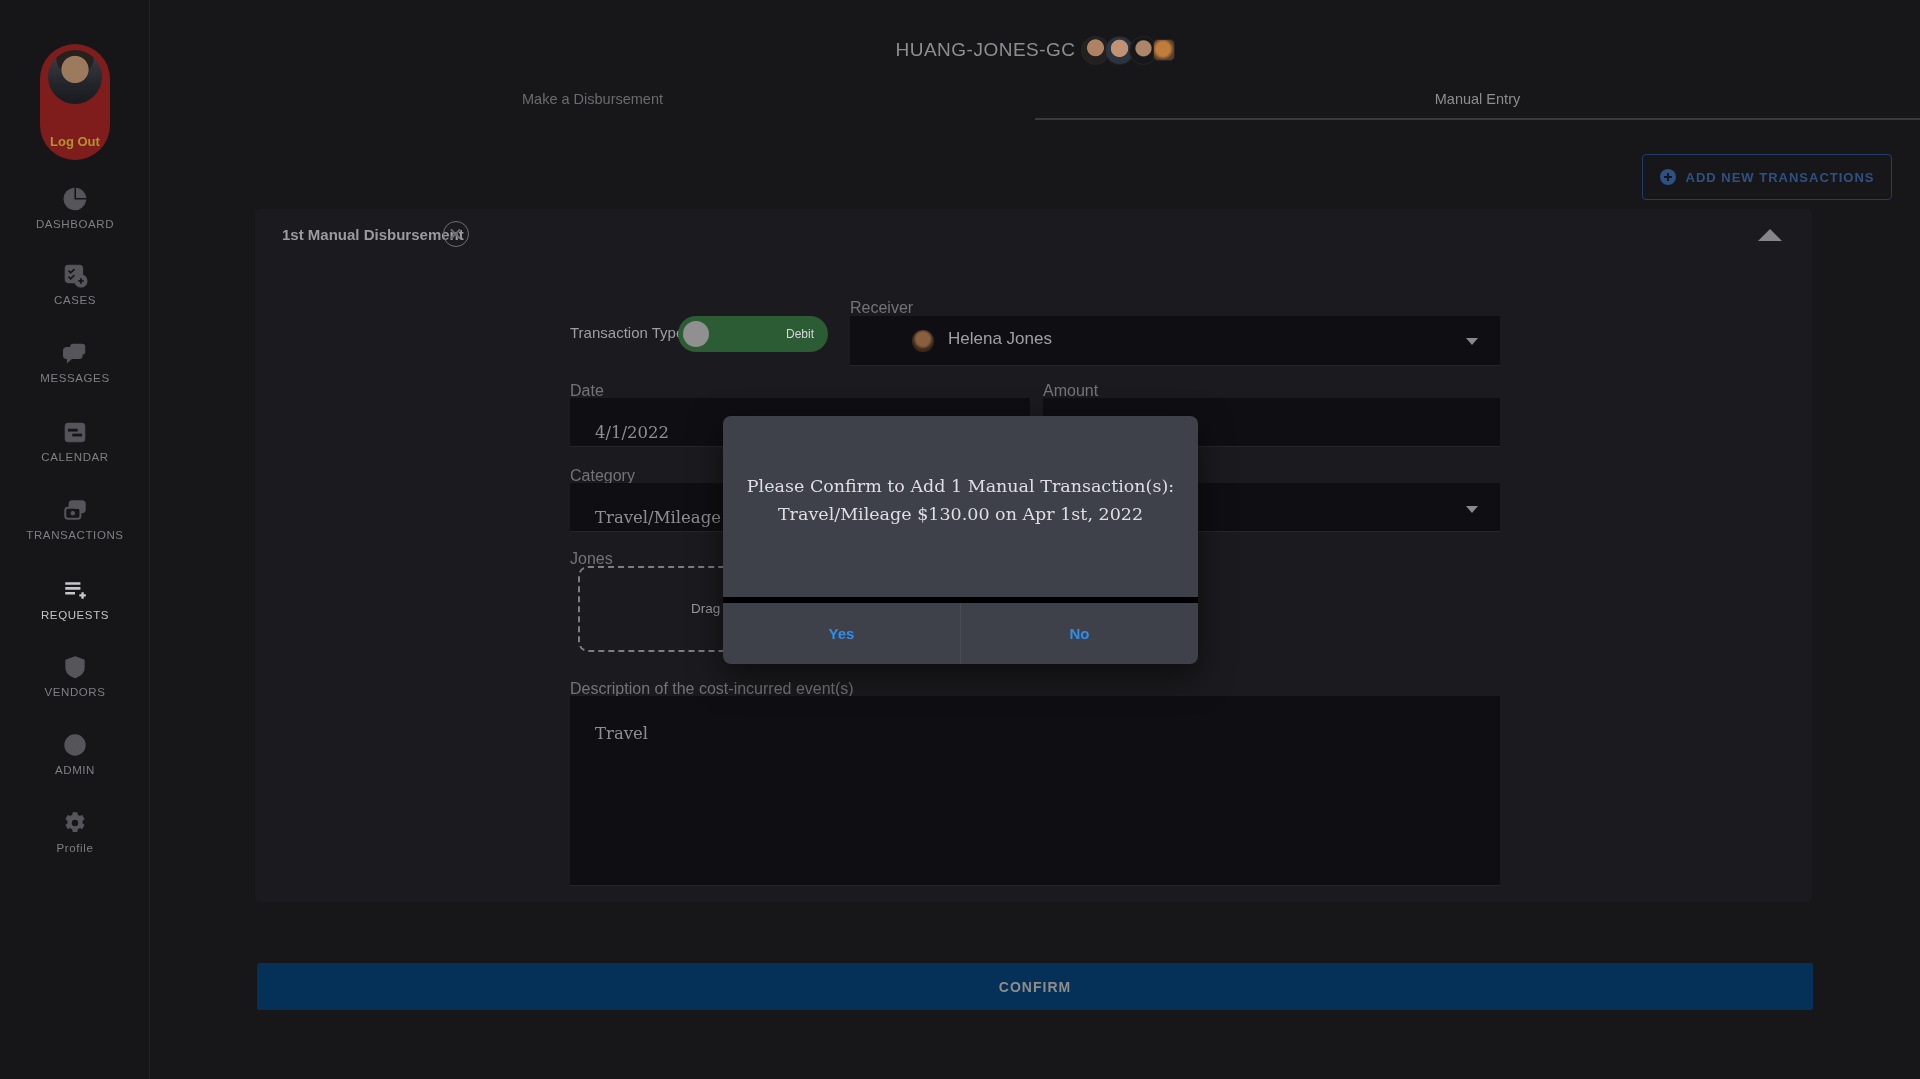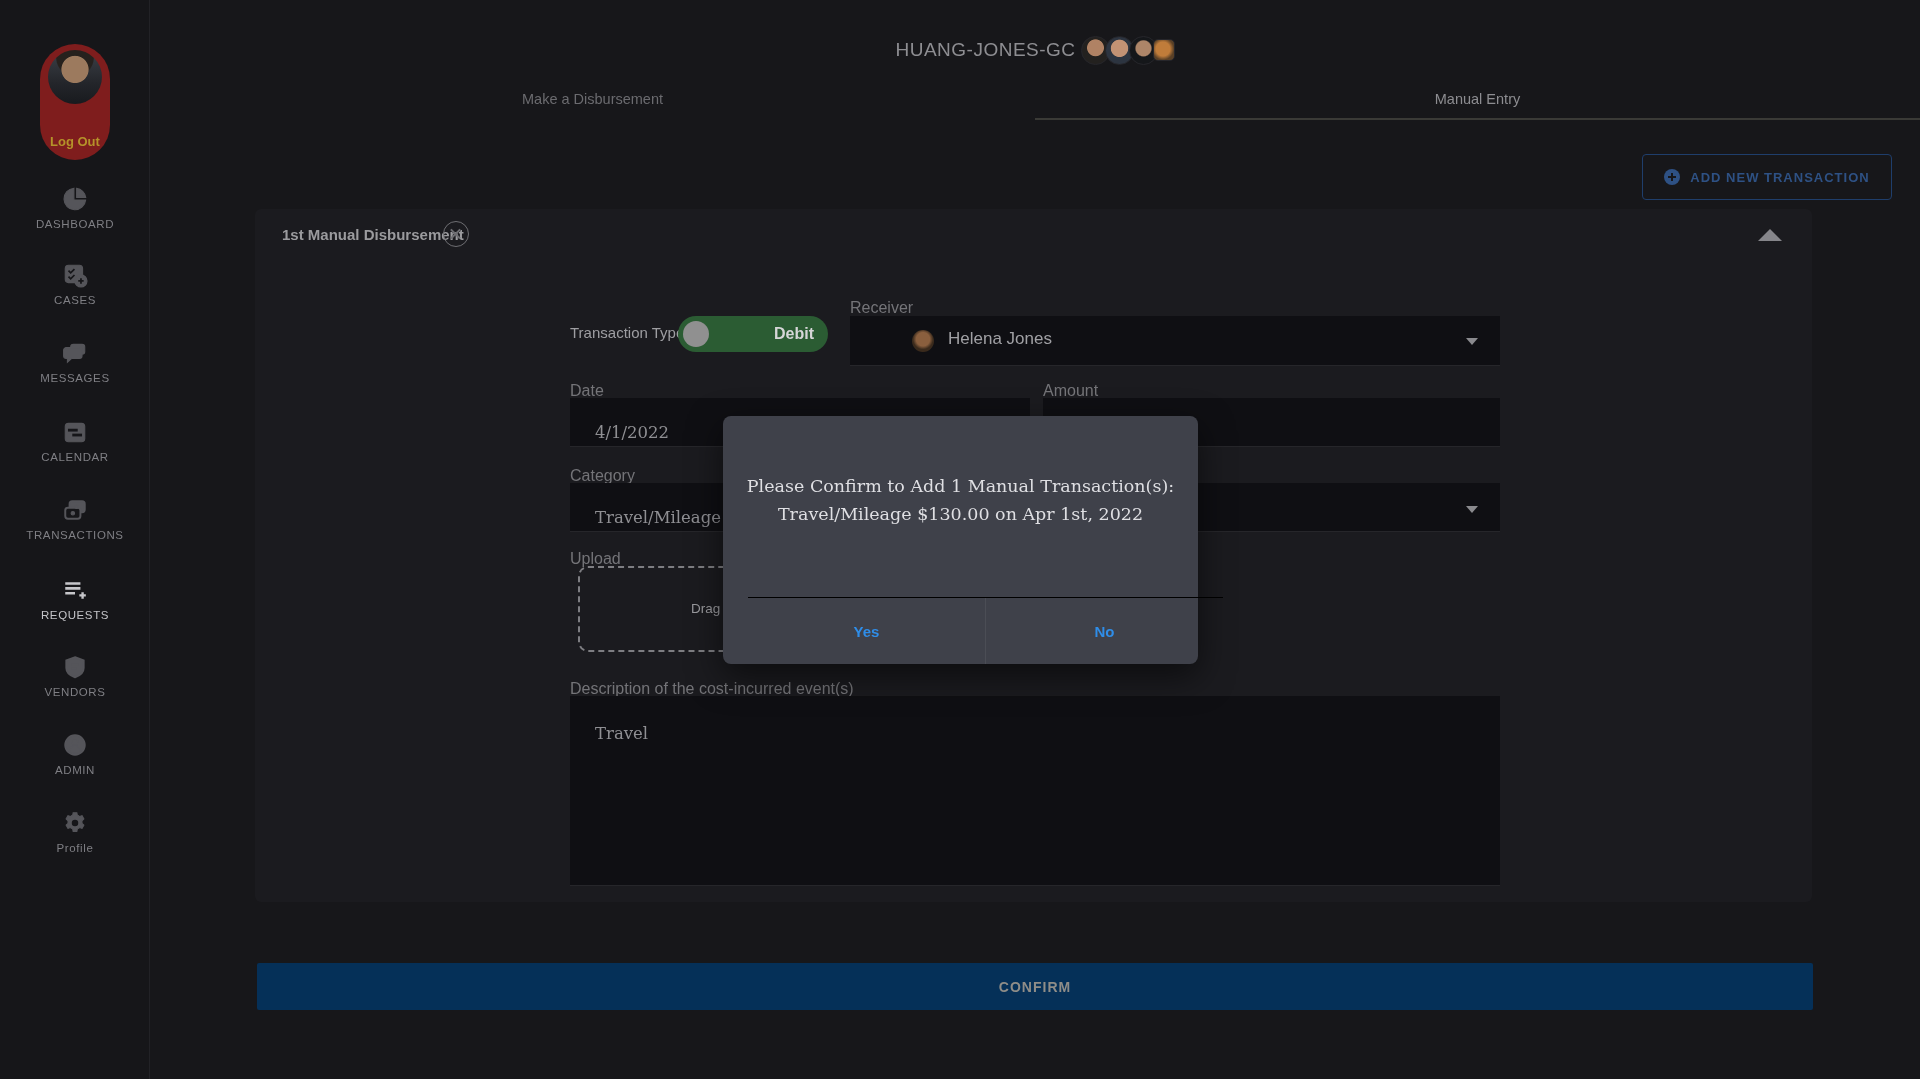--- a/index.html
+++ b/index.html
@@ -73,21 +73,21 @@
   .f-label { position:absolute; color:#747478; font-size:16px; }
   .field { position:absolute; background:#0f0f13; border-bottom:1px solid #26262a; }
   .serif { font-family:"DejaVu Serif", serif; color:#8f8f93;margin-top:12px; }
 
   .tt-label { position:absolute; left:315px; top:115px; color:#9e9ea2; font-size:15px; font-weight:500; }
   .toggle { position:absolute; left:423px; top:107px; width:150px; height:36px; border-radius:18px;
             background:#2b5c33; cursor:pointer; }
   .toggle-knob { position:absolute; left:5px; top:5px; width:26px; height:26px; border-radius:50%;
                  background:#909090; }
   .toggle-txt { position:absolute; right:14px; top:0; height:36px; line-height:36px;
-                color:#d6d6d8; font-size:16px; font-weight:bold; }
+                color:#d6d6d8; font-size:12px; font-weight:normal; }
 
   .receiver-field { left:595px; top:107px; width:650px; height:50px; cursor:pointer; }
   .recv-avatar { position:absolute; left:62px; top:14px; width:22px; height:22px; border-radius:50%;
                  background:radial-gradient(circle at 50% 42%, #8a5f3e 0 40%, #3a2a1c 60%); }
   .recv-name { position:absolute; left:98px; top:13px; color:#a0a0a4; font-size:17px; }
   .caret { position:absolute; right:22px; top:22px; width:0; height:0;
            border-left:6px solid transparent; border-right:6px solid transparent;
            border-top:7px solid #8a8a8e; }
 
   .date-field { left:315px; top:189px; width:460px; height:49px; cursor:text; }
@@ -111,21 +111,21 @@
 
   
   .modal { position:absolute; left:723px; top:416px; width:475px; height:248px;
            background:#3f414a; border-radius:8px; box-shadow:0 12px 34px rgba(0,0,0,.55);
            z-index:10; }
   .modal-line { position:absolute; left:0; width:100%; text-align:center;
                 color:#dfdfe3; font-size:17.5px; font-family:"DejaVu Serif", serif; }
   .ml1 { top:60px; }
   .ml2 { top:88px; }
   .modal-actions { position:absolute; left:0; bottom:0; width:100%; height:67px;
-                   border-top:1px solid #000000; display:flex;margin-left:25px; }
+                   border-top:6px solid #000000; display:flex; }
   .modal-btn { flex:1; background:transparent; border:none; cursor:pointer;
                color:#2f8de8; font-size:15px; font-weight:bold;
                font-family:"Liberation Sans", sans-serif; }
   .modal-btn.yes { border-right:1px solid #4b4d55; }
 </style>
 </head>
 <body>
 
 <div id="app">
 
@@ -225,21 +225,21 @@
   </div>
 
   <div class="tabs">
     <div class="tab">Make a Disbursement</div>
     <div class="tab active">Manual Entry</div>
     <div class="tab-indicator"></div>
   </div>
 
   <button class="add-btn">
     <span class="plus-circle"></span>
-    <span class="txt">ADD NEW TRANSACTION</span>
+    <span class="txt">ADD NEW TRANSACTIONS</span>
   </button>
 
   <div class="card">
     <div class="card-title">1st Manual Disbursement</div>
     <div class="close-icon"></div>
     <div class="collapse-arrow"></div>
 
     <div class="tt-label">Transaction Type</div>
     <div class="toggle">
       <div class="toggle-knob"></div>
@@ -265,21 +265,21 @@
 
     <div class="f-label" style="left:315px; top:258px">Category</div>
     <div class="field category-field">
       <span class="val serif">Travel/Mileage</span>
     </div>
 
     <div class="field payment-field">
       <span class="caret" style="top:23px"></span>
     </div>
 
-    <div class="f-label" style="left:315px; top:341px">Upload</div>
+    <div class="f-label" style="left:315px; top:341px">Jones</div>
     <div class="dropzone">
       <span class="drop-hint">Drag &amp;</span>
     </div>
 
     <div class="f-label" style="left:315px; top:471px">Description of the cost-incurred event(s)</div>
     <div class="field desc-field">
       <span class="val serif">Travel</span>
     </div>
   </div>
 

